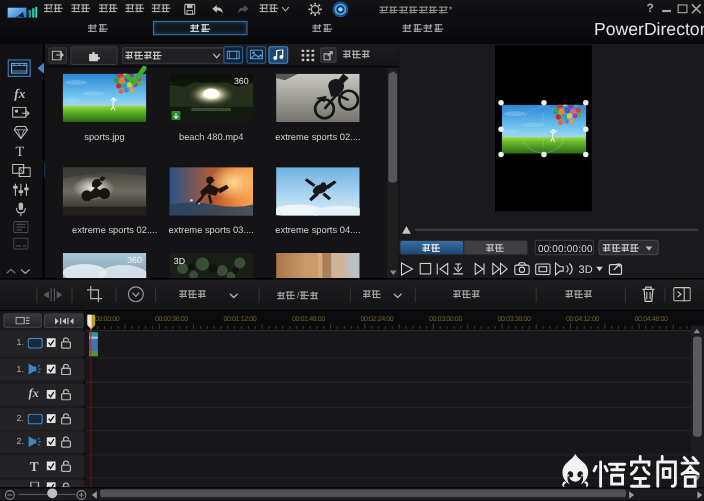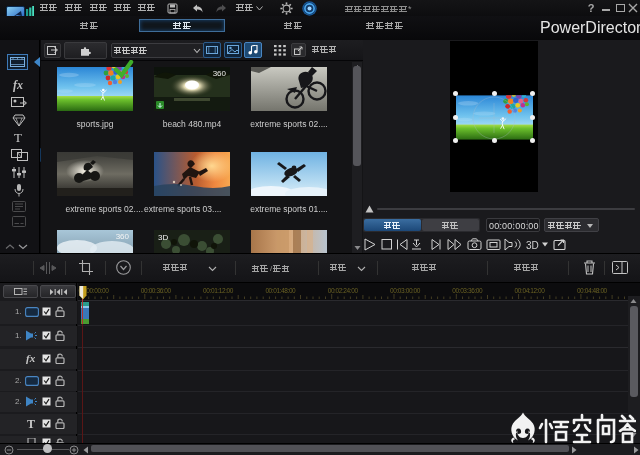--- a/index.html
+++ b/index.html
@@ -372,40 +372,40 @@
 <g fill="#201410">
         <path d="M34,14 C32,10 36,7 39,9 L41,12 L37,16 Z"></path>
         <path d="M36,15 L46,20 L42,26 L34,24 L30,28 L28,22 Z"></path>
         <path d="M44,20 L52,16 L54,19 L46,24 Z"></path>
         <path d="M30,27 L24,34 M36,25 L38,33" stroke="#201410" stroke-width="2.5"></path>
       </g>
 <path d="M0,34 Q20,30 40,34 T76,34 L76,44 L0,44 Z" fill="#28435e" opacity=".85"></path>
 <circle cx="20" cy="30" r="1.2" fill="#f8e8d0" opacity=".8"></circle>
       <circle cx="27" cy="33" r="1" fill="#f8e8d0" opacity=".7"></circle>
 </svg>
-<div class="ab" style="left:144px;top:204px;width:96px;text-align:left;font-size:8.5px;color:#cecece;white-space:nowrap">extreme sports 03....</div>
+<div class="ab" style="left:144px;top:204px;width:96px;text-align:center;font-size:8.5px;color:#cecece;white-space:nowrap">extreme sports 03....</div>
 <svg class="ab" style="left:251px;top:152px" width="76" height="44" viewBox="0 0 76 44">
 <linearGradient id="g04" x1="0" y1="0" x2="0" y2="1">
         <stop offset="0" stop-color="#6fb2e2"></stop>
         <stop offset=".7" stop-color="#b8dcf2"></stop>
         <stop offset="1" stop-color="#ddeef8"></stop>
       </linearGradient>
 <rect width="76" height="44" fill="url(#g04)"></rect>
 <ellipse cx="20" cy="40" rx="22" ry="6" fill="#eef6fc"></ellipse>
       <ellipse cx="58" cy="42" rx="24" ry="7" fill="#e6f2fa"></ellipse>
 <g fill="#18181a">
         <ellipse cx="40" cy="20" rx="7" ry="4" transform="rotate(-20 40 20)"></ellipse>
         <path d="M34,18 L26,12 L28,10 L36,16 Z"></path>
         <path d="M45,17 L53,12 L55,14 L47,20 Z"></path>
         <path d="M36,23 L30,29 L32,31 L39,25 Z"></path>
         <path d="M44,23 L50,28 L48,30 L42,25 Z"></path>
         <circle cx="43" cy="16" r="2.4"></circle>
       </g>
 </svg>
-<div class="ab" style="left:241px;top:204px;width:96px;text-align:center;font-size:8.5px;color:#cecece;white-space:nowrap">extreme sports 01....</div>
+<div class="ab" style="left:241px;top:204px;width:96px;text-align:center;font-size:8.5px;color:#cecece;white-space:nowrap">extreme sports 04....</div>
 <svg class="ab" style="left:57px;top:230px" width="76" height="23" viewBox="0 0 76 23">
 <linearGradient id="g05" x1="0" y1="0" x2="0" y2="1">
         <stop offset="0" stop-color="#a8c6d8"></stop>
         <stop offset="1" stop-color="#87a2b2"></stop>
       </linearGradient>
 <rect width="76" height="23" fill="url(#g05)"></rect>
       <ellipse cx="20" cy="18" rx="20" ry="8" fill="#eef4f8" opacity=".8"></ellipse>
       <ellipse cx="55" cy="20" rx="22" ry="9" fill="#e2ecf2" opacity=".8"></ellipse>
 <text x="72" y="9" font-size="8" fill="#f4f4f4" text-anchor="end" font-family="Liberation Sans">360</text>
     </svg>

